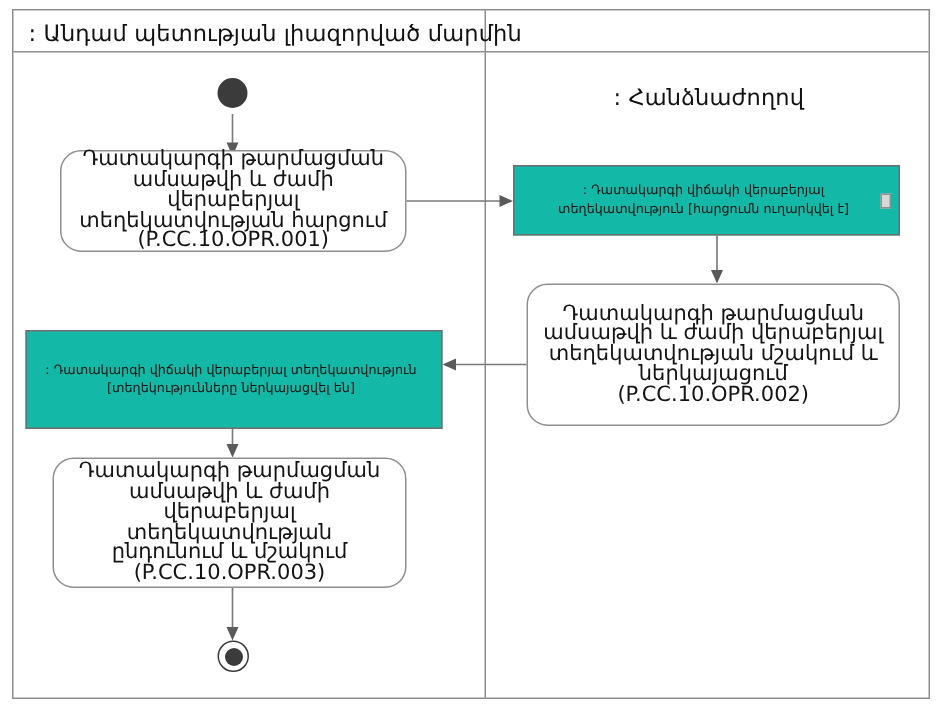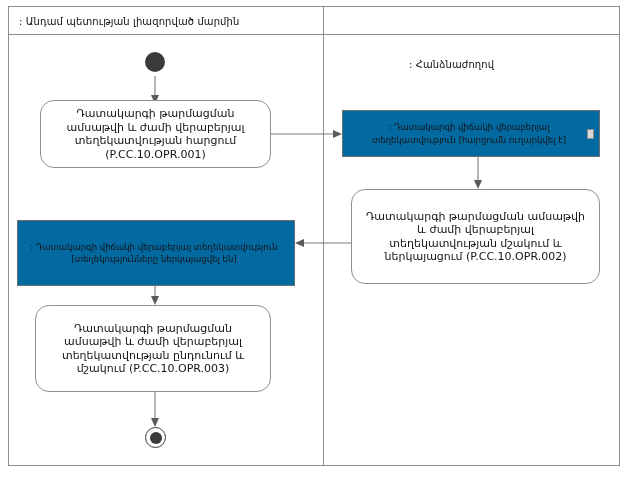--- a/index.html
+++ b/index.html
@@ -44,50 +44,50 @@
   }
   .lane-header-rule {
     position: absolute;
     left: 0;
     width: 100%;
     height: 1px;
     background: #8d8d8d;
   }
   .lane-title {
     position: absolute;
-    font-size: 10px;
+    font-size: 15px;
     line-height: 12px;
     color: #111111;
     white-space: nowrap;
     letter-spacing: 0.1px;
   }
 
   
   .action-node {
     position: absolute;
     box-sizing: border-box;
     border: 1px solid #8f8f8f;
     border-radius: 14px;
     background: #ffffff;
     display: flex;
     align-items: center;
     justify-content: center;
     text-align: center;
     padding: 4px 10px;
-    font-size: 11px;
+    font-size: 14px;
     line-height: 13.5px;
     color: #141414;
   }
 
   .object-node {
     position: absolute;
     box-sizing: border-box;
     border: 1px solid #6f6f6f;
     border-radius: 0;
-    background: #0369a1;
+    background: #14b8a6;
     display: flex;
     align-items: center;
     justify-content: center;
     text-align: center;
     padding: 4px 14px 4px 10px;
     font-size: 8.5px;
     line-height: 12.5px;
     color: #141414;
   }
   .object-node .obj-badge {

